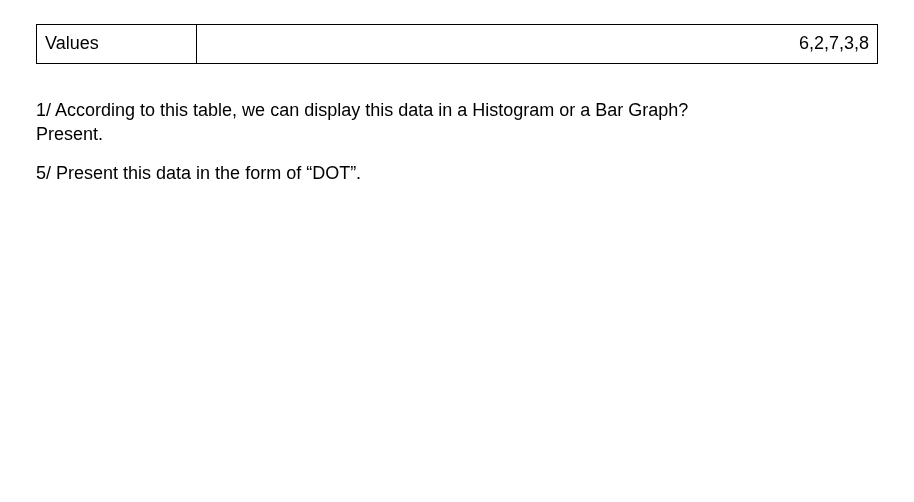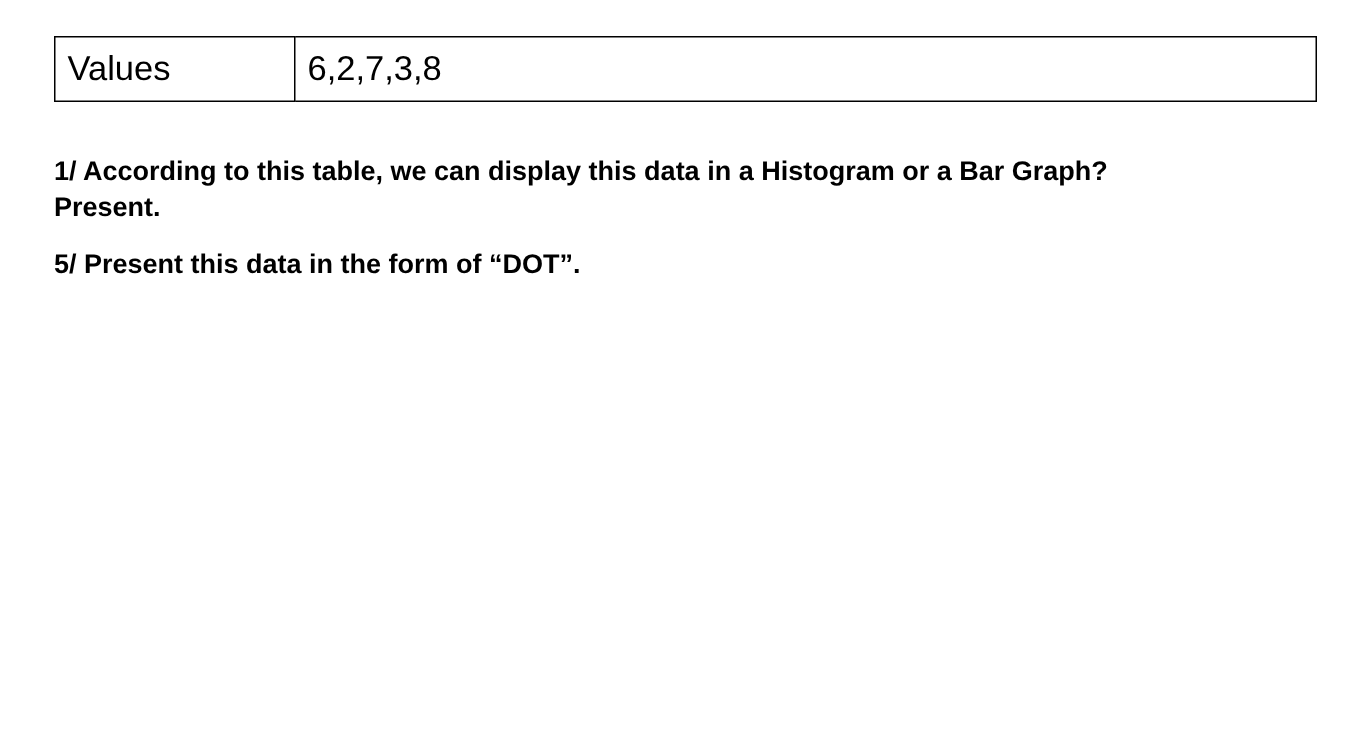--- a/index.html
+++ b/index.html
@@ -17,30 +17,29 @@
     box-sizing: border-box;
   }
   table.data {
     border-collapse: collapse;
     width: 100%;
     table-layout: fixed;
   }
   table.data td {
     border: 1px solid #000;
     padding: 6px 8px;
-    font-size: 23px;
+    font-size: 18px;
     line-height: 1.3;
     vertical-align: middle;
     height: 26px;
   }
   table.data col.label-col { width: 160px; }
-  table.data td.center { text-align: left; }
+  table.data td.center { text-align: right; }
   .qblock {
     margin-top: 34px;
-    font-weight: bold;
   }
   .q {
     font-size: 18px;
     line-height: 1.35;
     margin: 0 0 14px 0;
   }
 </style>
 </head>
 <body>
 

